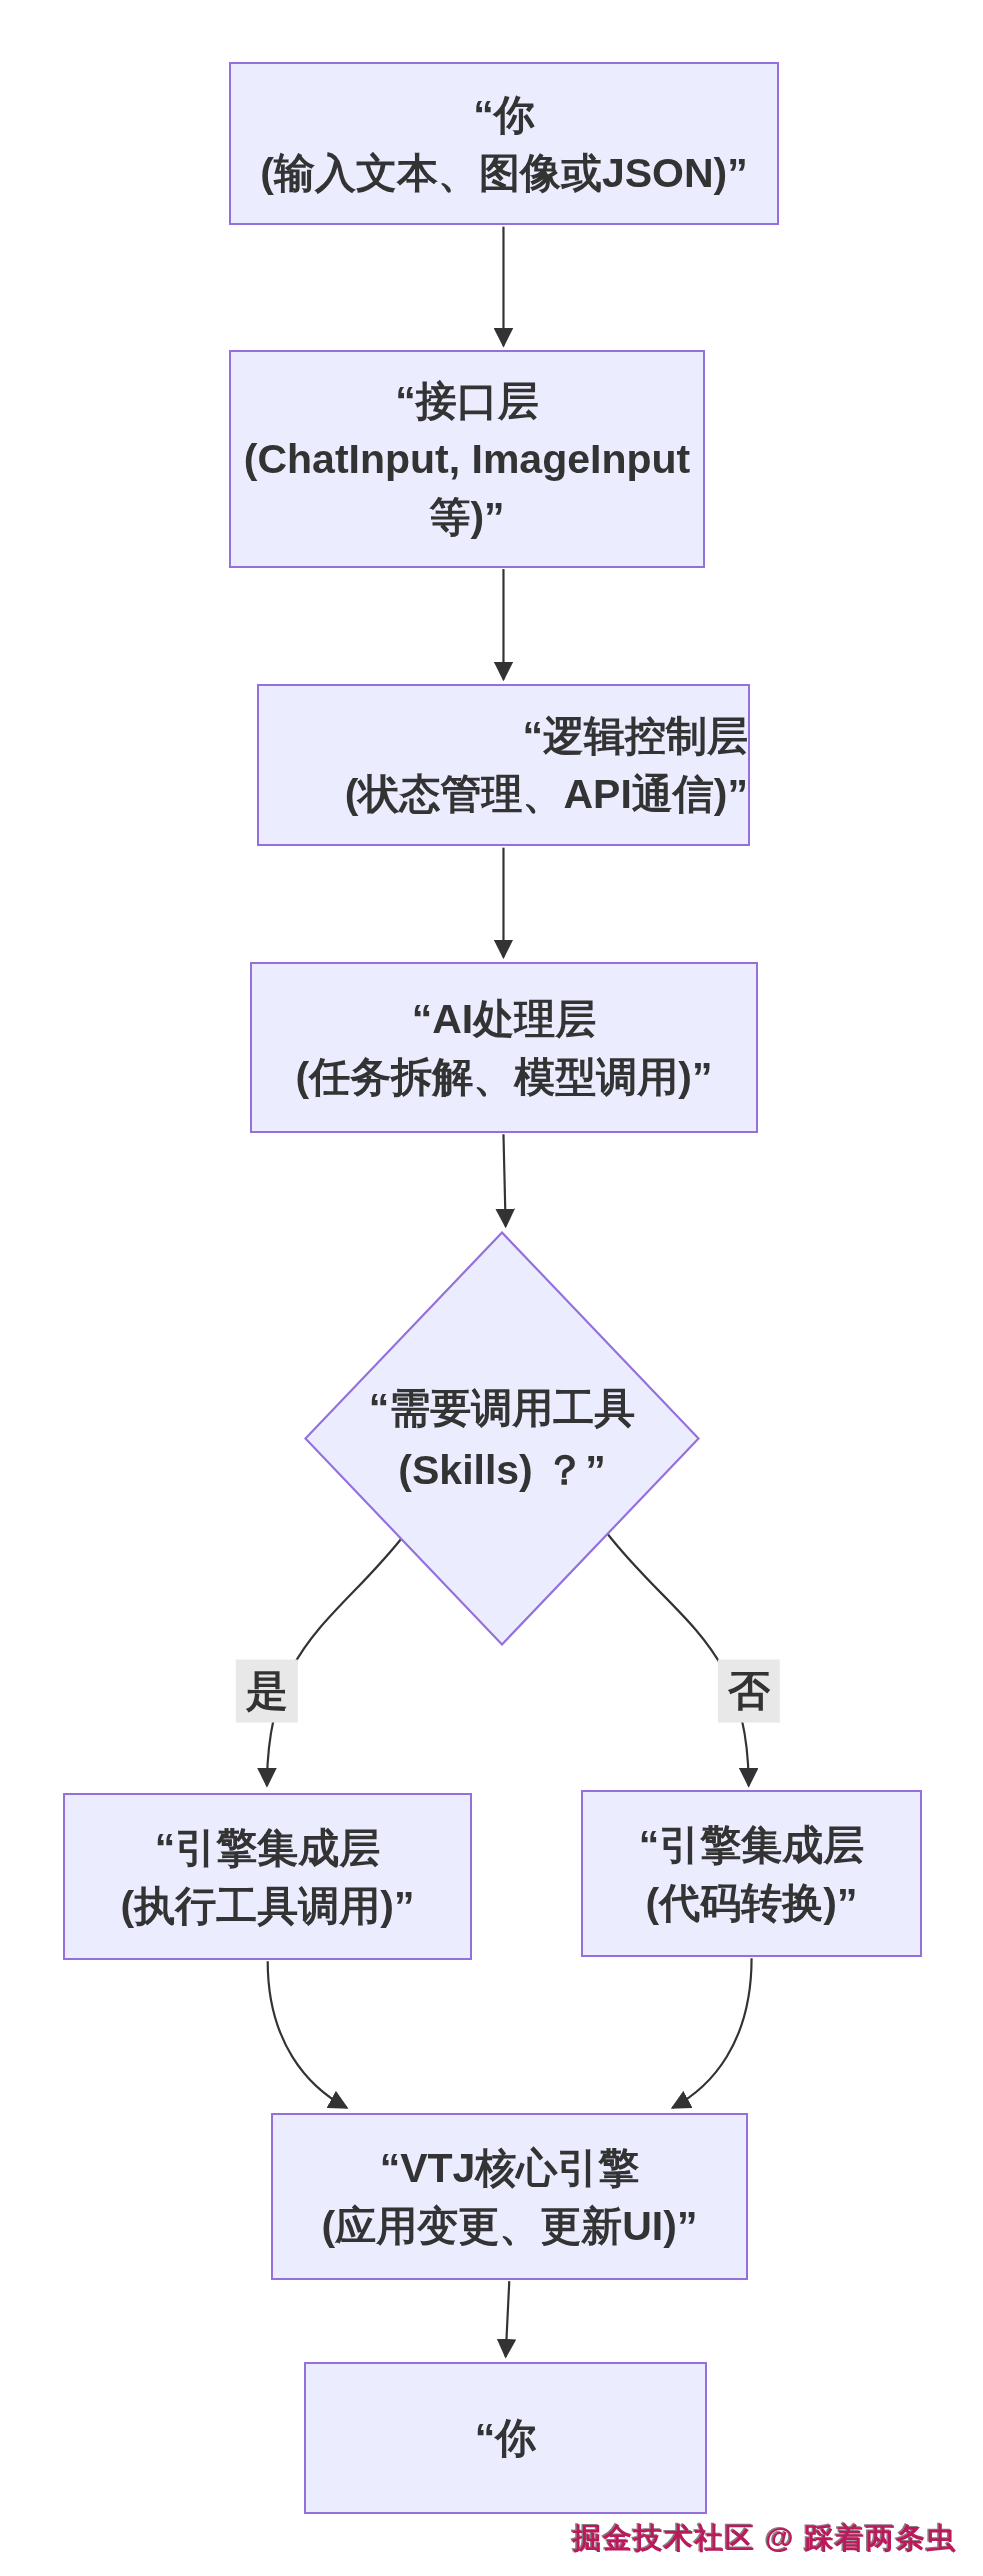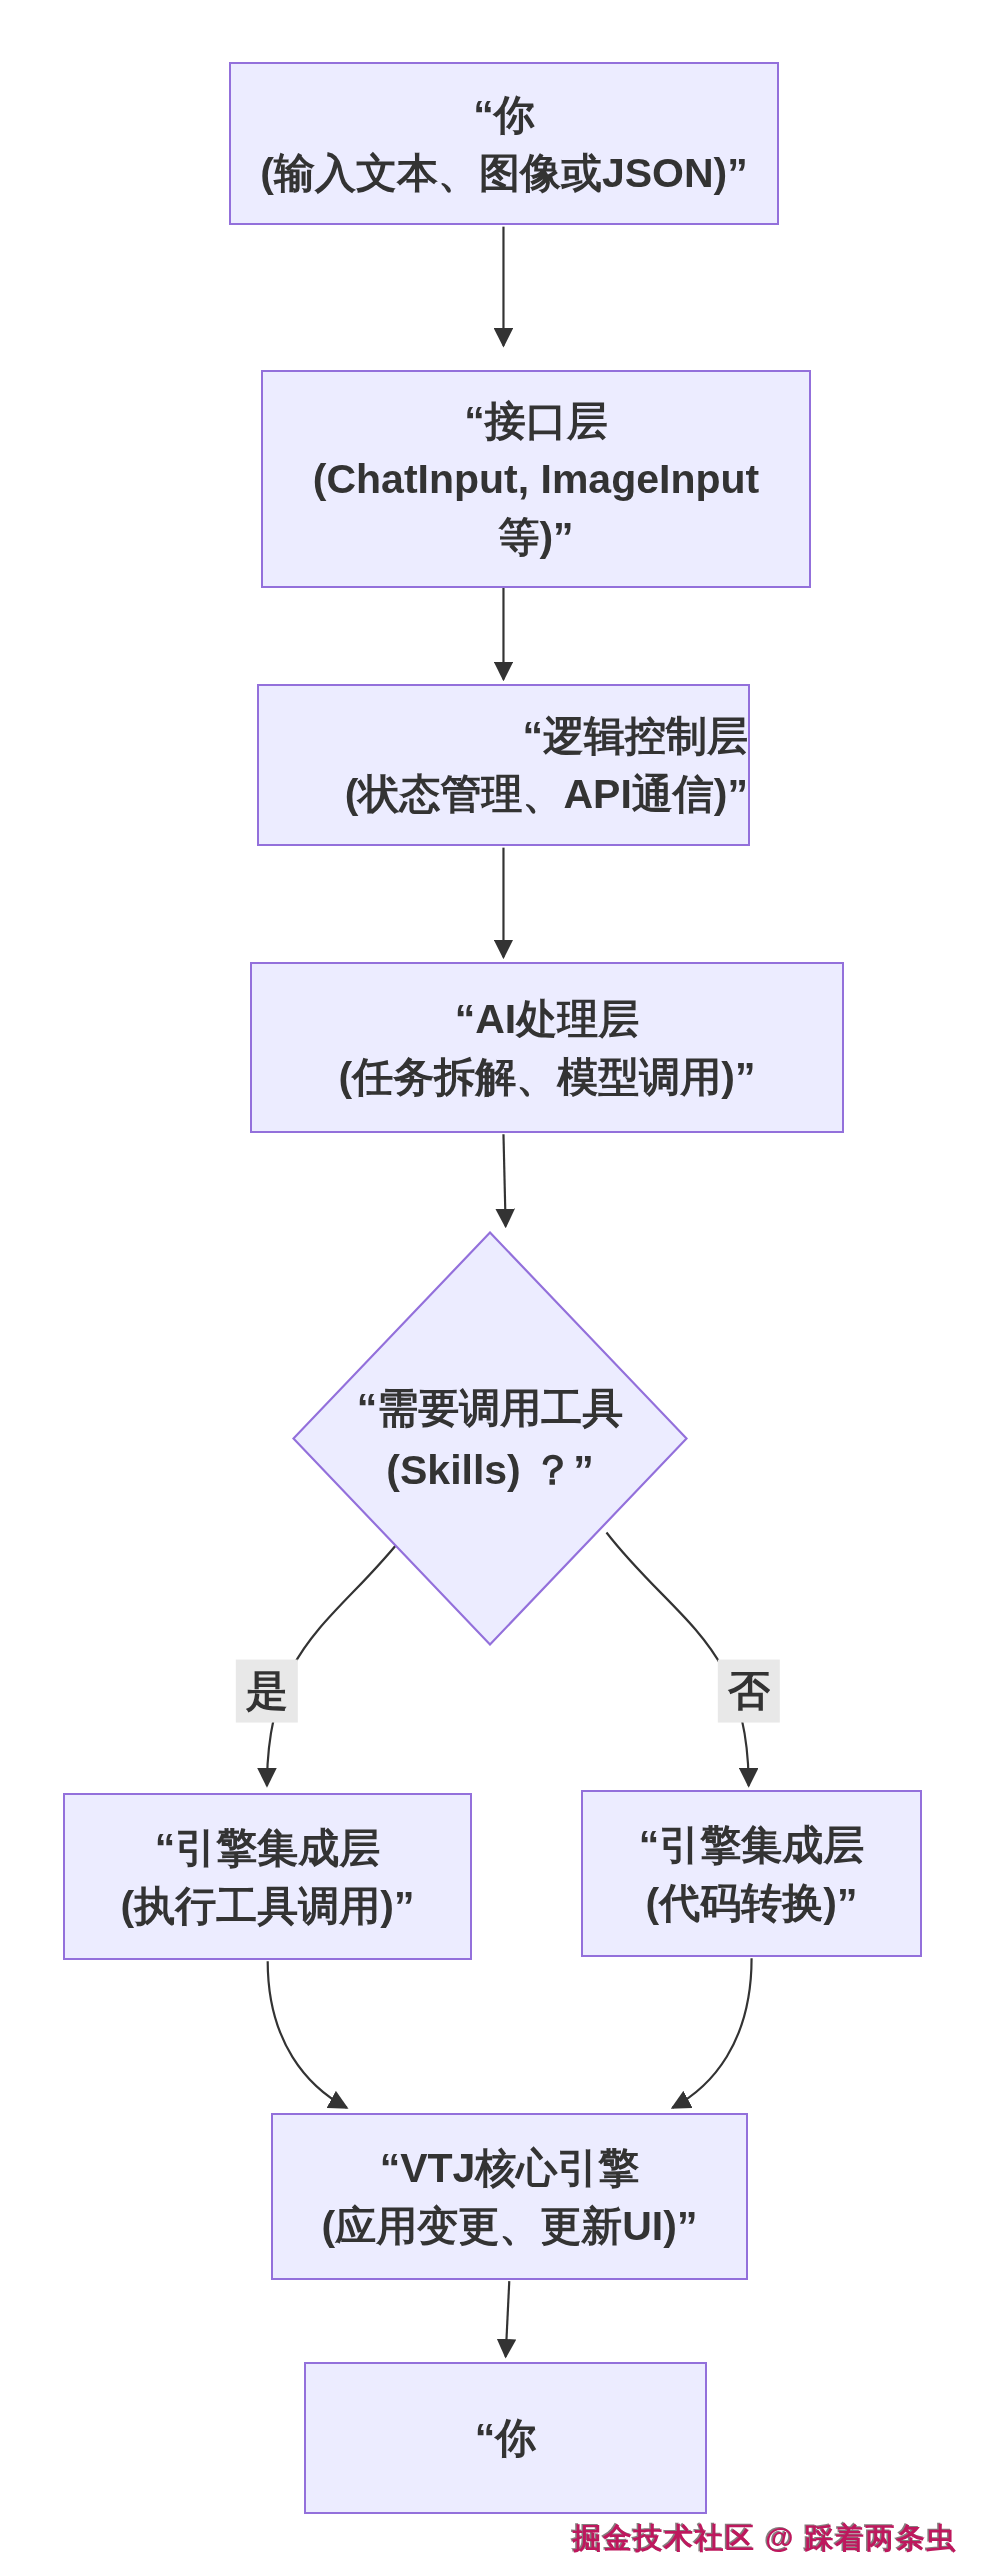--- a/index.html
+++ b/index.html
@@ -94,37 +94,37 @@
       <path d="M 1036 2699 C 1036 2815, 981 2876, 927 2905" marker-end="url(#arrow)"></path>
       <path d="M 702 3144 L 697 3248" marker-end="url(#arrow)"></path>
     </g>
   </svg>
 
   <div class="node rect" style="left:229px; top:62px; width:550px; height:163px;">
     <div>“你</div>
     <div>(输入文本、图像或JSON)”</div>
   </div>
 
-  <div class="node rect" style="left:229px; top:370px; width:550px; height:218px;margin-left:32px;">
+  <div class="node rect" style="left:229px; top:350px; width:476px; height:218px;">
     <div>“接口层</div>
     <div>(ChatInput, ImageInput</div>
     <div>等)”</div>
   </div>
 
   <div class="node rect" style="left:257px; top:684px; width:493px; height:162px;align-items:flex-end;">
     <div>“逻辑控制层</div>
     <div>(状态管理、API通信)”</div>
   </div>
 
-  <div class="node rect" style="left:250px; top:962px; width:594px; height:171px;">
+  <div class="node rect" style="left:250px; top:962px; width:508px; height:171px;">
     <div>“AI处理层</div>
     <div>(任务拆解、模型调用)”</div>
   </div>
 
-  <div class="node diamond" style="left:292px; top:1231px; width:396px; height:415px;">
+  <div class="node diamond" style="left:304px; top:1231px; width:396px; height:415px;">
     <svg class="diamond-shape" viewBox="0 0 546 572" xmlns="http://www.w3.org/2000/svg">
       <polygon points="273,2 544,286 273,570 2,286" fill="#ECECFF" stroke="#9370DB" stroke-width="3"></polygon>
     </svg>
     <div class="diamond-text">
       <div>“需要调用工具</div>
       <div>(Skills) ？”</div>
     </div>
   </div>
 
   <div class="edge-label" style="left:267px; top:1691px;">是</div>

